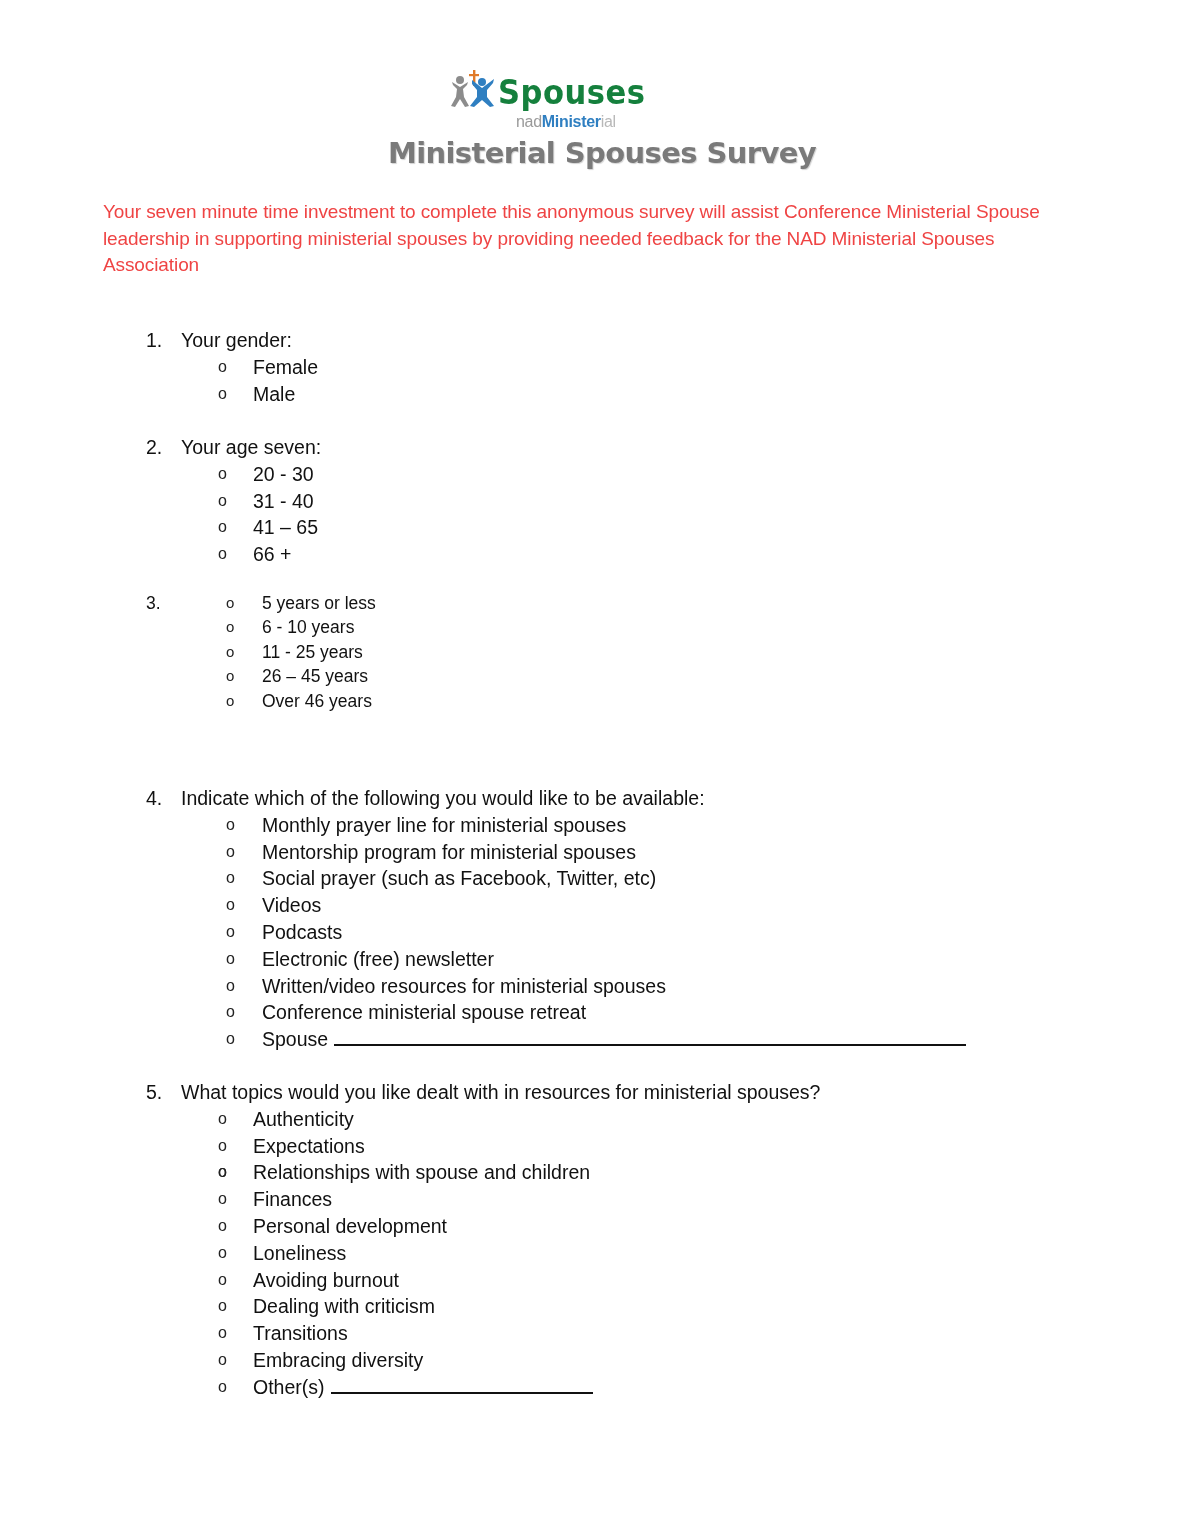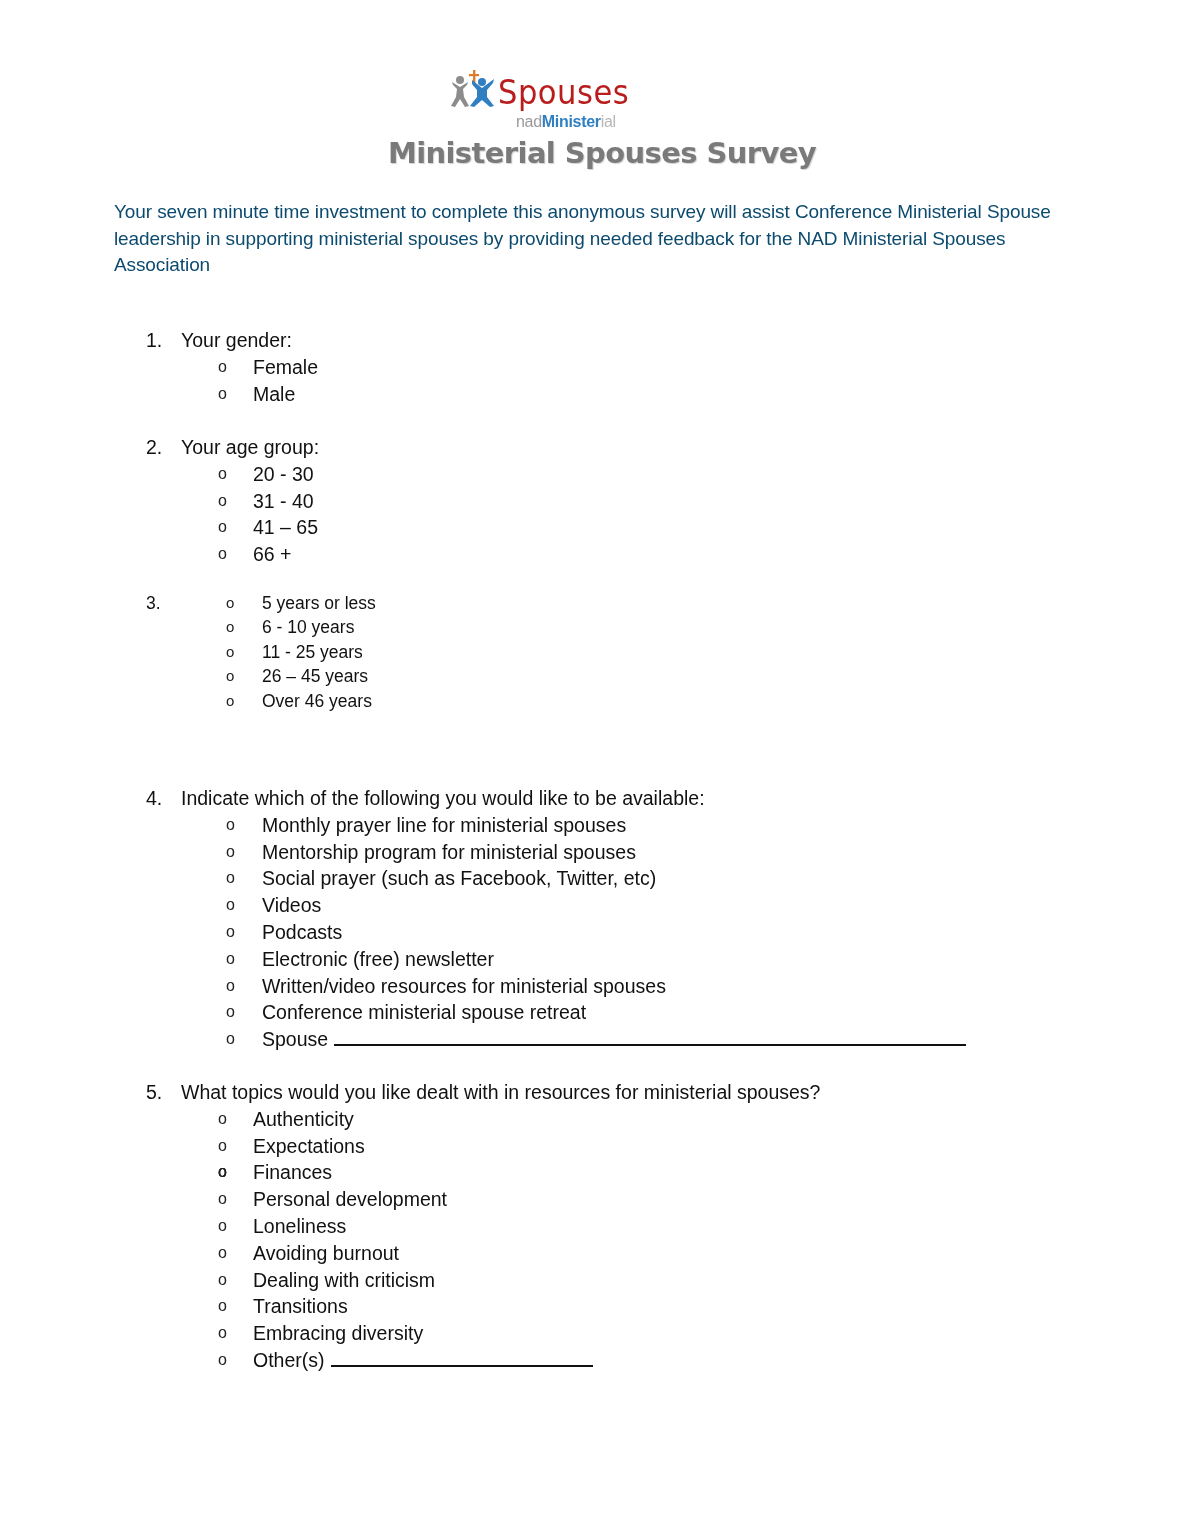--- a/index.html
+++ b/index.html
@@ -28,24 +28,24 @@
       left: 0;
       top: 2px;
       width: 48px;
       height: 40px;
     }
     .logo-word {
       position: absolute;
       left: 48px;
       top: 4px;
       font-family: "DejaVu Sans", sans-serif;
-      font-weight: 400;
+      font-weight: 700;
       font-size: 34px;
       line-height: 40px;
-      color: #b91c1c;
+      color: #15803d;
       letter-spacing: 0.5px;
       font-stretch: condensed;
     }
     .logo-sub {
       position: absolute;
       left: 66px;
       top: 45px;
       font-family: "Liberation Sans", sans-serif;
       font-size: 16px;
       line-height: 18px;
@@ -69,27 +69,27 @@
       color: #7a7a7a;
       letter-spacing: -0.6px;
       padding-left: 12px;
       text-shadow: 1px 1px 1px rgba(0,0,0,0.18);
     }
     .doc-title span { display: inline-block; margin-left: 10px; }
 
     
     .intro {
       position: absolute;
-      left: 114px;
+      left: 103px;
       top: 199px;
       width: 960px;
       font-family: "Liberation Sans", sans-serif;
       font-size: 19px;
       line-height: 26.5px;
-      color: #0c4a6e;
+      color: #ef4444;
       letter-spacing: -0.1px;
     }
 
     
     .question {
       position: absolute;
       left: 146px;
       font-family: "Liberation Sans", sans-serif;
       font-size: 19.5px;
       line-height: 26.8px;
@@ -175,21 +175,21 @@
   </div>
   <ul class="options">
     <li class="option"><span class="bullet">o</span><span>Female</span></li>
     <li class="option"><span class="bullet">o</span><span>Male</span></li>
   </ul>
 </div>
 
 <div class="question std" style="top:434px;">
   <div class="q-head">
     <span class="q-num">2.</span>
-    <span>Your age group:</span>
+    <span>Your age seven:</span>
   </div>
   <ul class="options">
     <li class="option"><span class="bullet">o</span><span>20 - 30</span></li>
     <li class="option"><span class="bullet">o</span><span>31 - 40</span></li>
     <li class="option"><span class="bullet">o</span><span>41 – 65</span></li>
     <li class="option"><span class="bullet">o</span><span>66 +</span></li>
   </ul>
 </div>
 
 <div class="question q3" style="top:591px;">
@@ -225,21 +225,21 @@
 
 <div class="question std q5" style="top:1079px;">
   <div class="q-head">
     <span class="q-num">5.</span>
     <span>What topics would you like dealt with in resources for ministerial spouses?</span>
   </div>
   <ul class="options">
     <li class="option"><span class="bullet">o</span><span>Authenticity</span></li>
     <li class="option"><span class="bullet">o</span><span>Expectations</span></li>
     <li class="option"><span class="bullet">o</span></li>
-    <li class="option"><span class="bullet">o</span></li>
+    <li class="option"><span class="bullet">o</span><span>Relationships with spouse and children</span></li>
     <li class="option"><span class="bullet">o</span><span>Finances</span></li>
     <li class="option"><span class="bullet">o</span><span>Personal development</span></li>
     <li class="option"><span class="bullet">o</span><span>Loneliness</span></li>
     <li class="option"><span class="bullet">o</span><span>Avoiding burnout</span></li>
     <li class="option"><span class="bullet">o</span><span>Dealing with criticism</span></li>
     <li class="option"><span class="bullet">o</span><span>Transitions</span></li>
     <li class="option"><span class="bullet">o</span><span>Embracing diversity</span></li>
     <li class="option"><span class="bullet">o</span><span>Other(s)</span><span class="blank-line"></span></li>
   </ul>
 </div>

